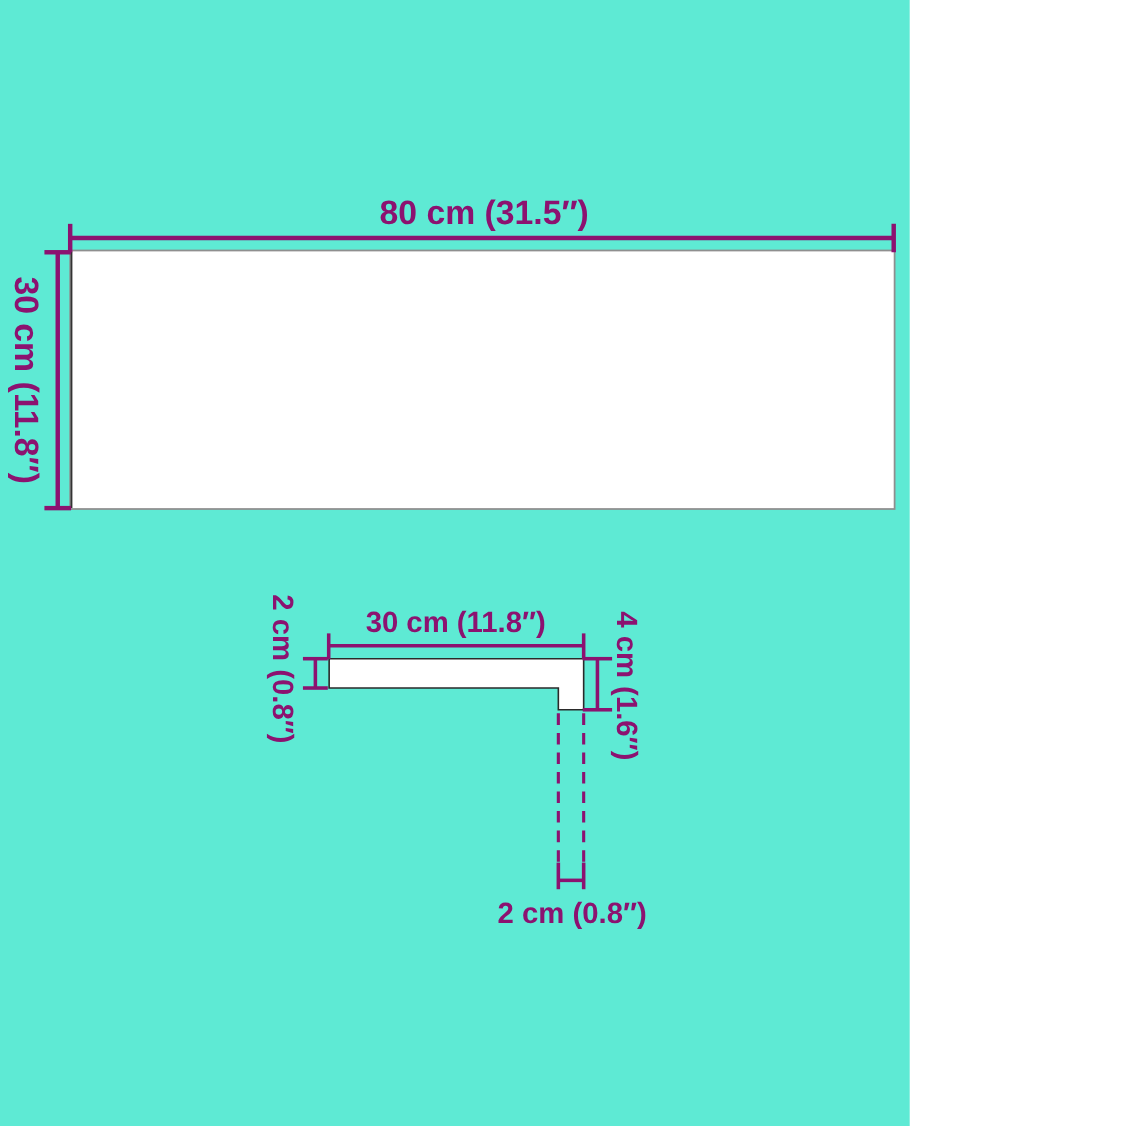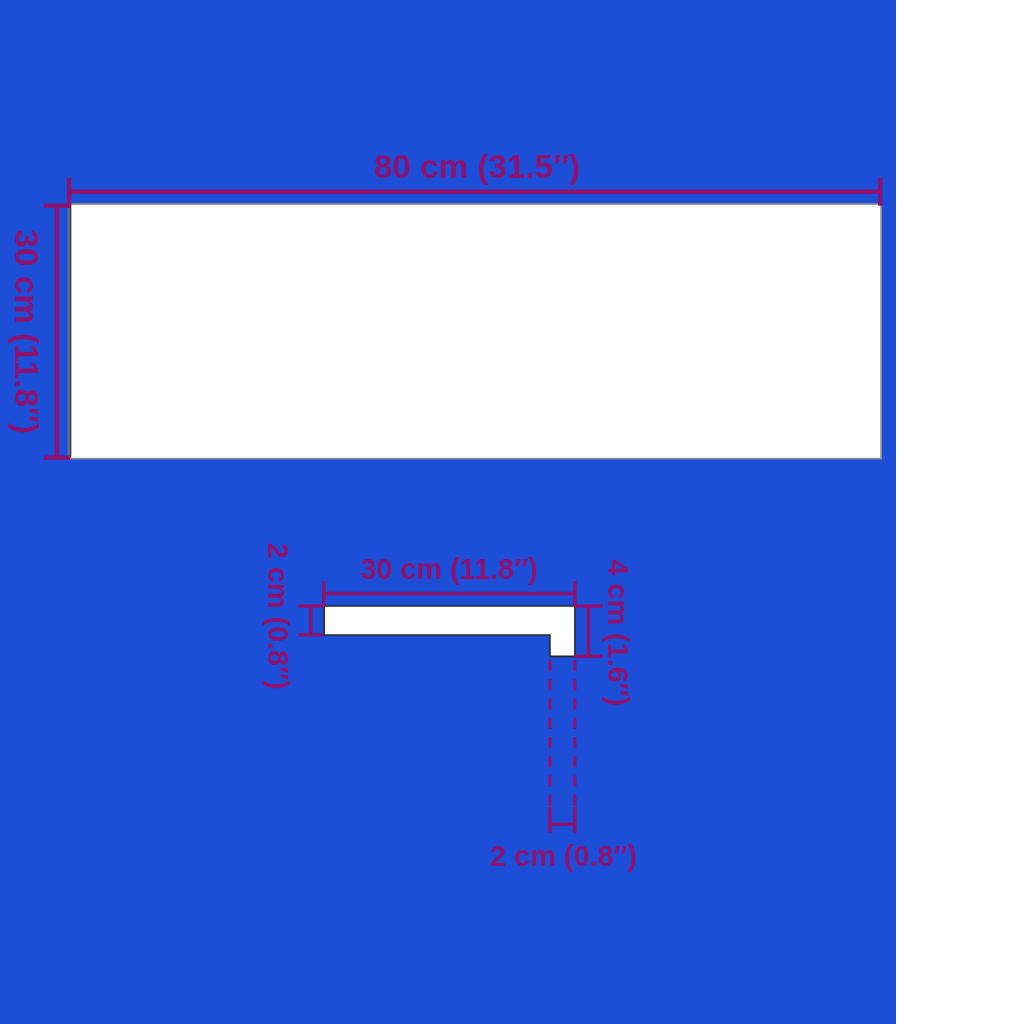--- a/index.html
+++ b/index.html
@@ -2,23 +2,23 @@
 <html><head>
 <meta charset="utf-8">
 <style>
   html, body {
     margin: 0;
     padding: 0;
     background: #ffffff;
   }
   .canvas {
     position: relative;
-    width: 896px;
+    width: 827px;
     height: 1024px;
-    background: #1d4ed8;
+    background: #5eead4;
     overflow: hidden;
   }
   svg { display: block; width: 100%; height: 100%; }
 
   
   .dim-line {
     stroke: #8c1270;
     stroke-width: 5;
     fill: none;
     stroke-linecap: butt;

